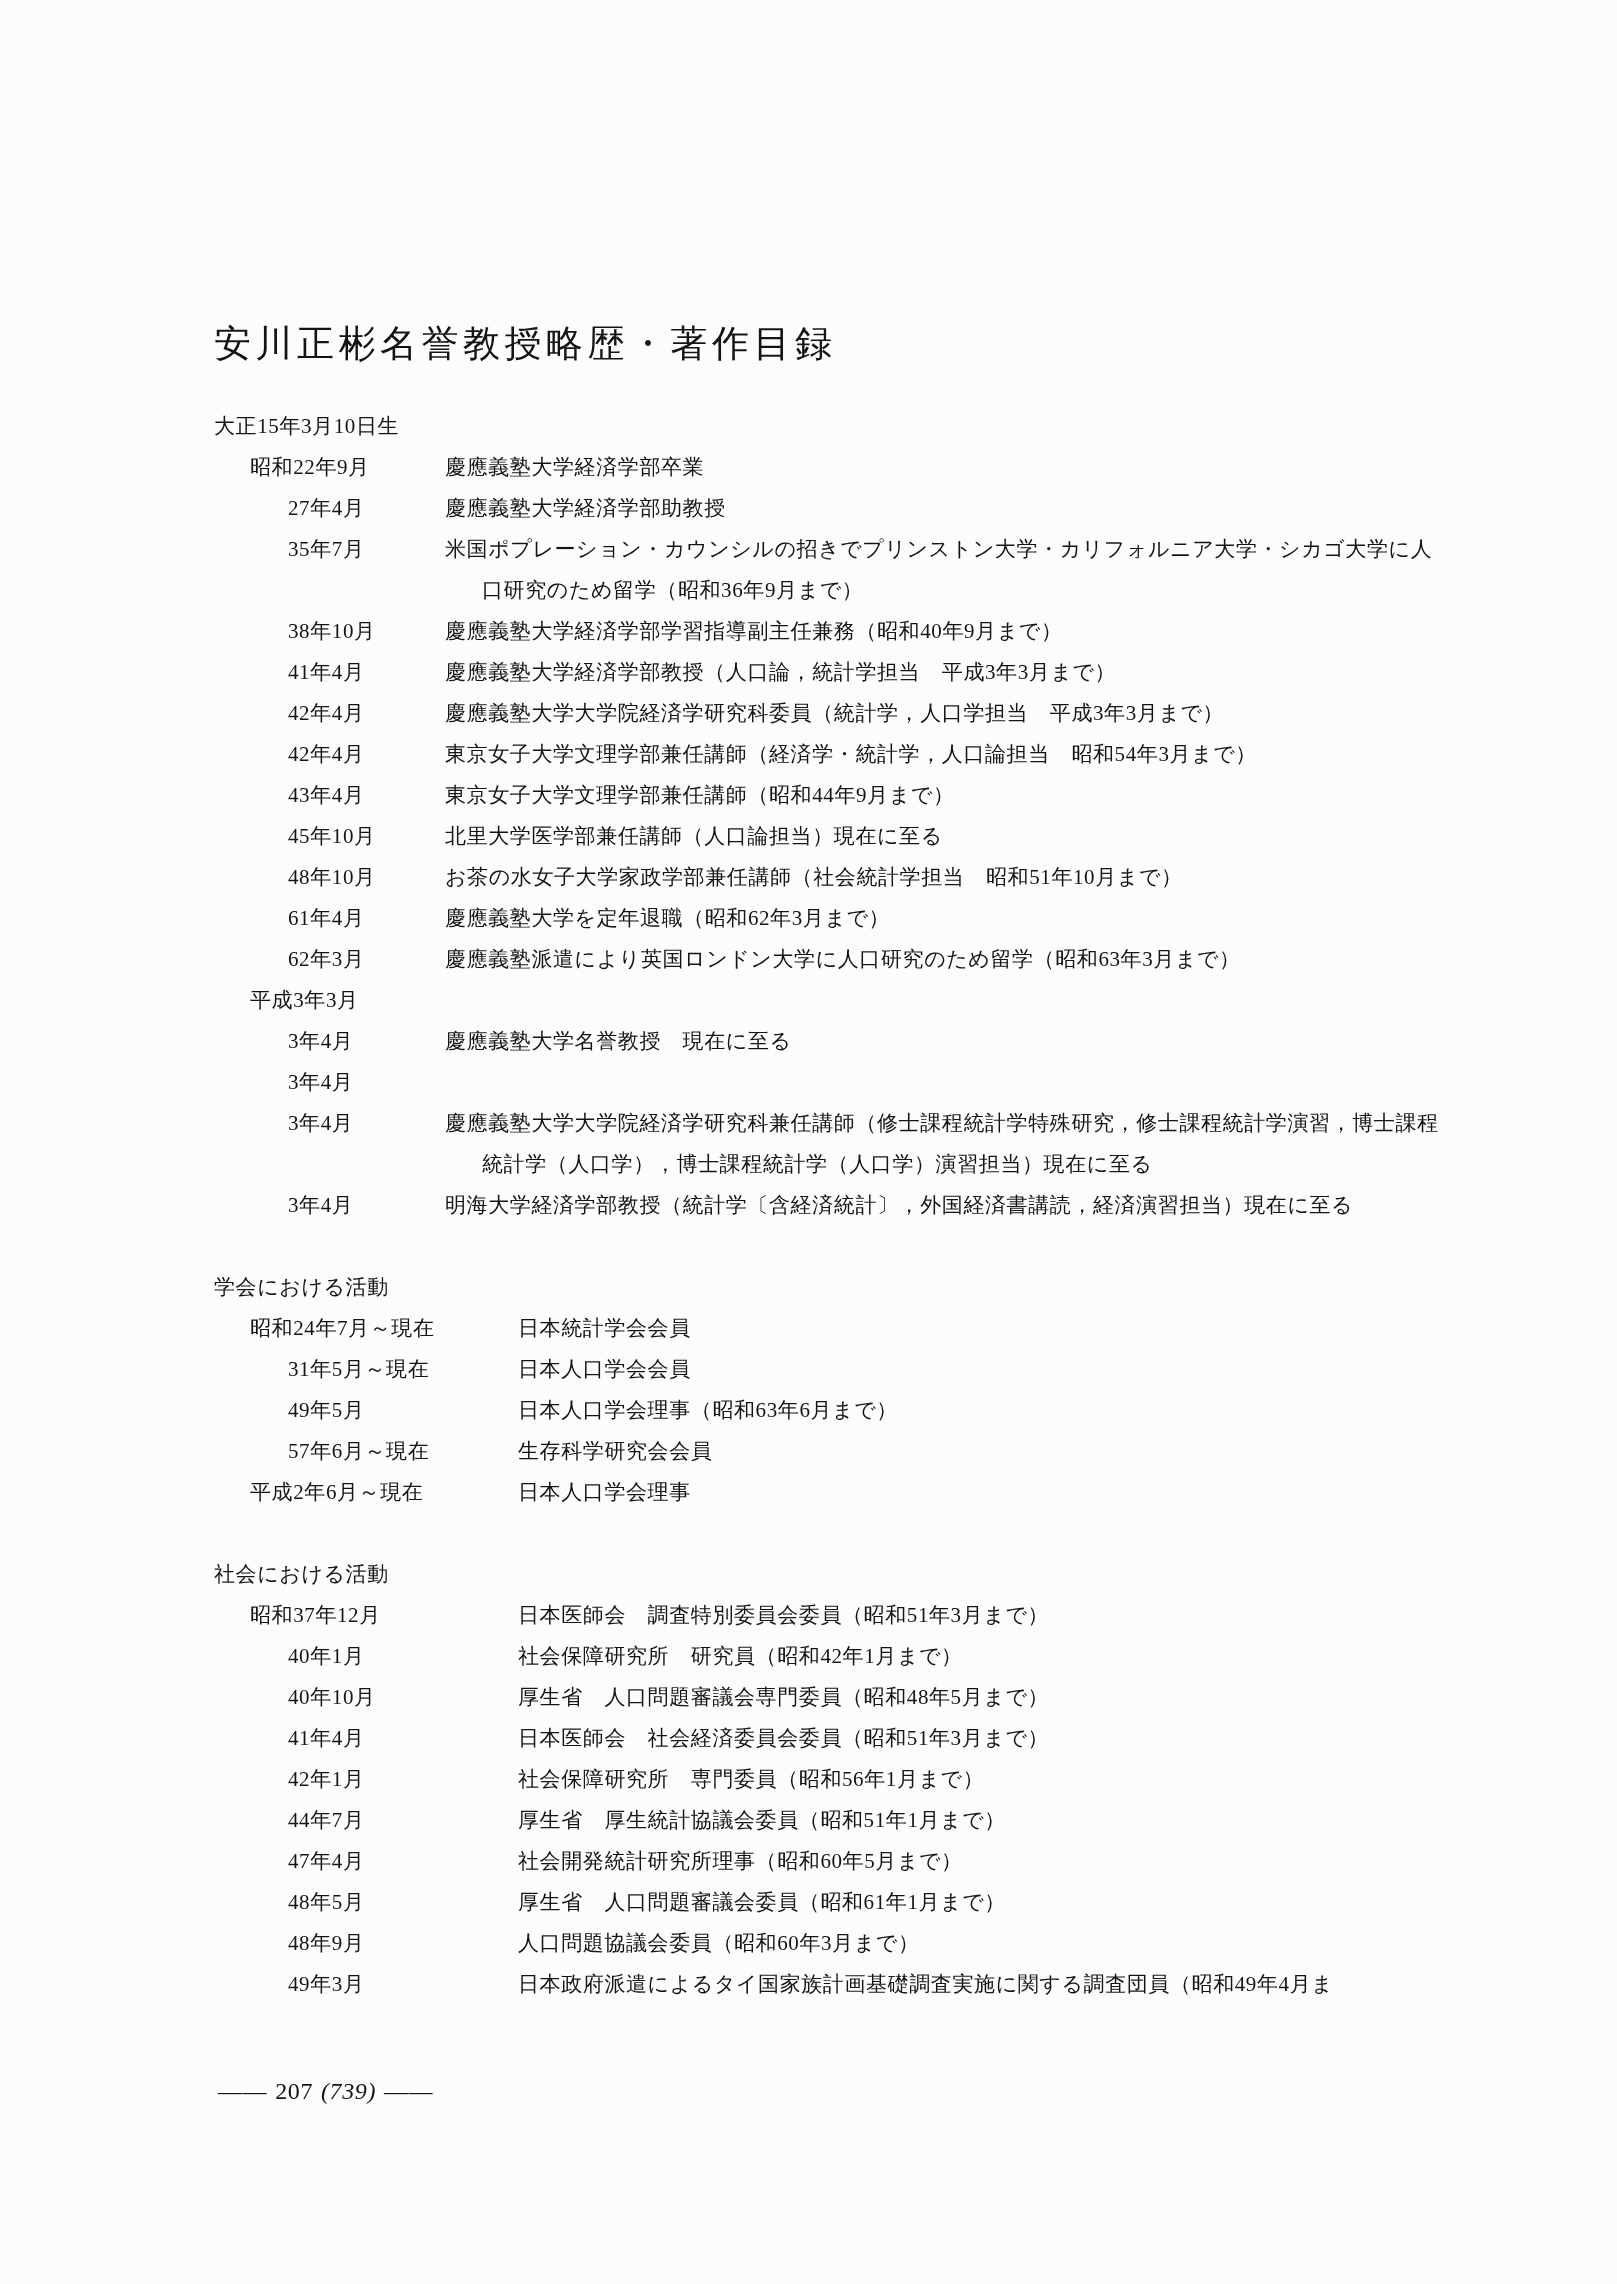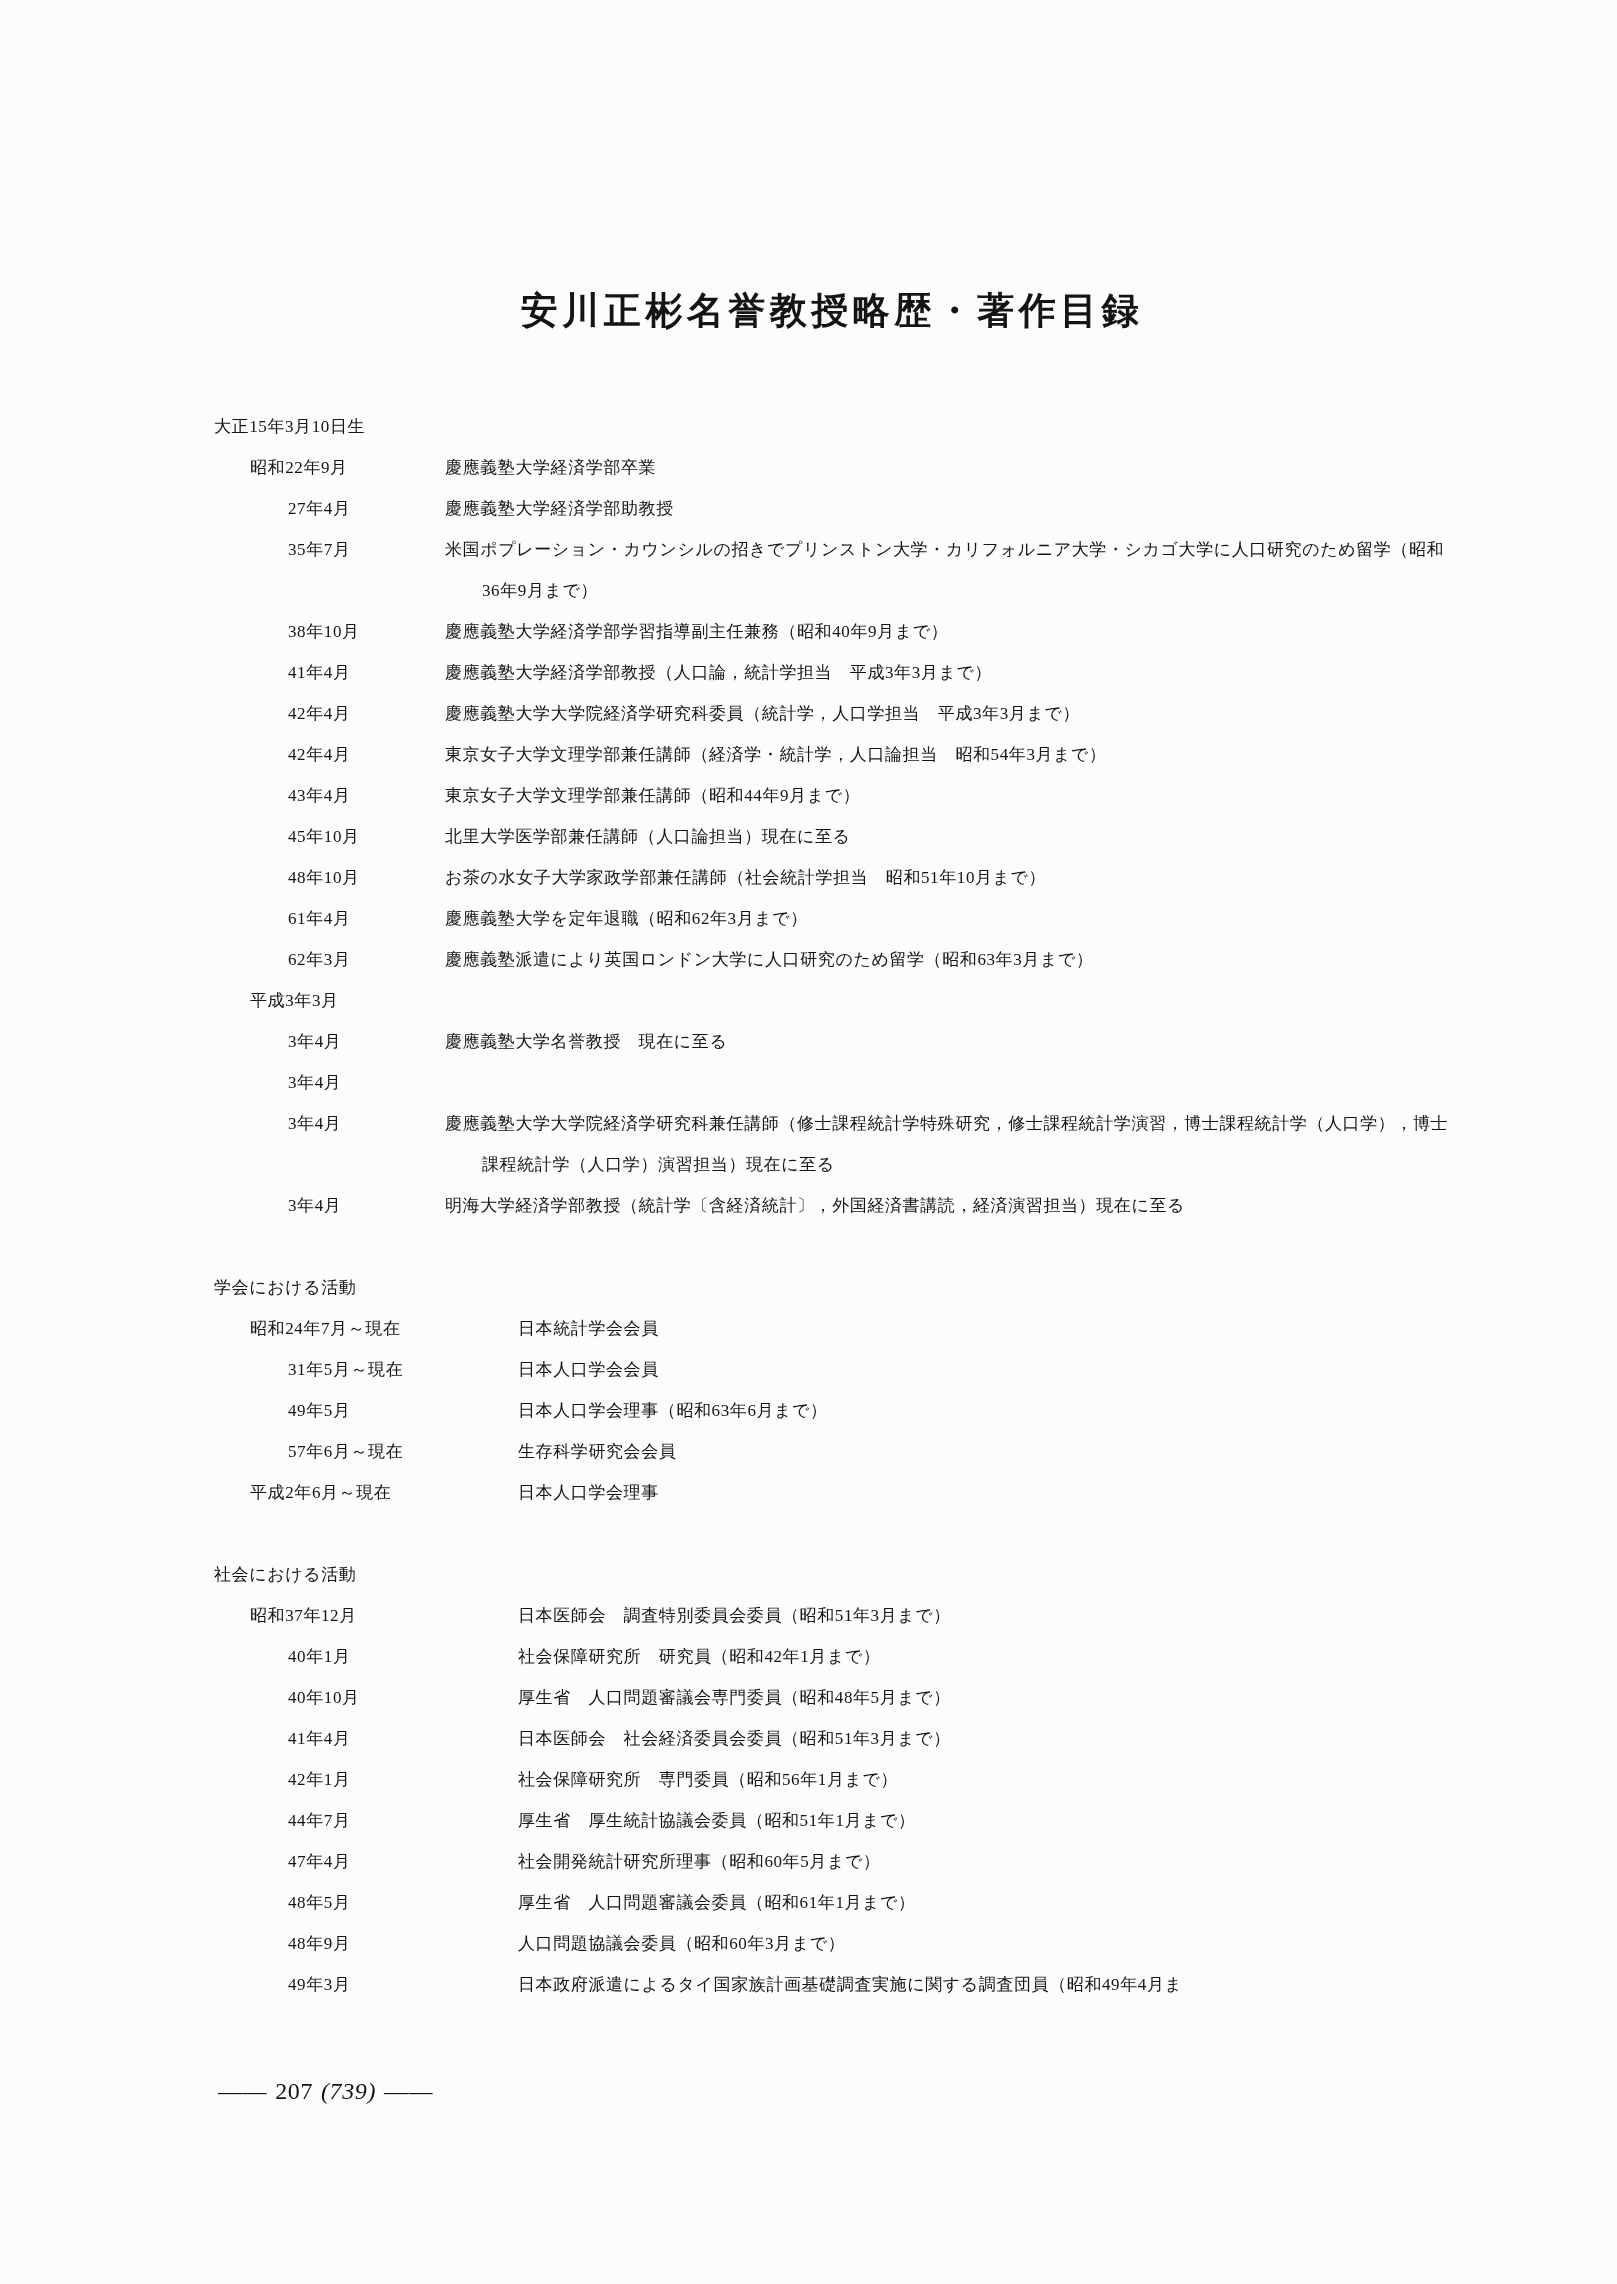--- a/index.html
+++ b/index.html
@@ -11,36 +11,36 @@
     position: relative;
     width: 1617px;
     height: 2284px;
     background: #fcfcfa;
     font-family: "Liberation Serif", "DejaVu Serif", serif;
     color: #141414;
     overflow: hidden;
   }
   .title {
     position: absolute;
-    top: 291px;
+    top: 324px;
     left: 214px;
     width: 1236px;
     margin: 0;
-    text-align: center;
+    text-align: left;
     font-size: 37px;
-    font-weight: 700;
+    font-weight: 400;
     letter-spacing: 4.5px;
     line-height: 1.1;
   }
   .content {
     position: absolute;
     top: 406px;
     left: 214px;
     width: 1236px;
-    font-size: 17px;
+    font-size: 21px;
     line-height: 41px;
     letter-spacing: 0.6px;
   }
   .birth-line {
     white-space: nowrap;
   }
   .entry {
     display: flex;
     align-items: flex-start;
     margin-left: 36px;

